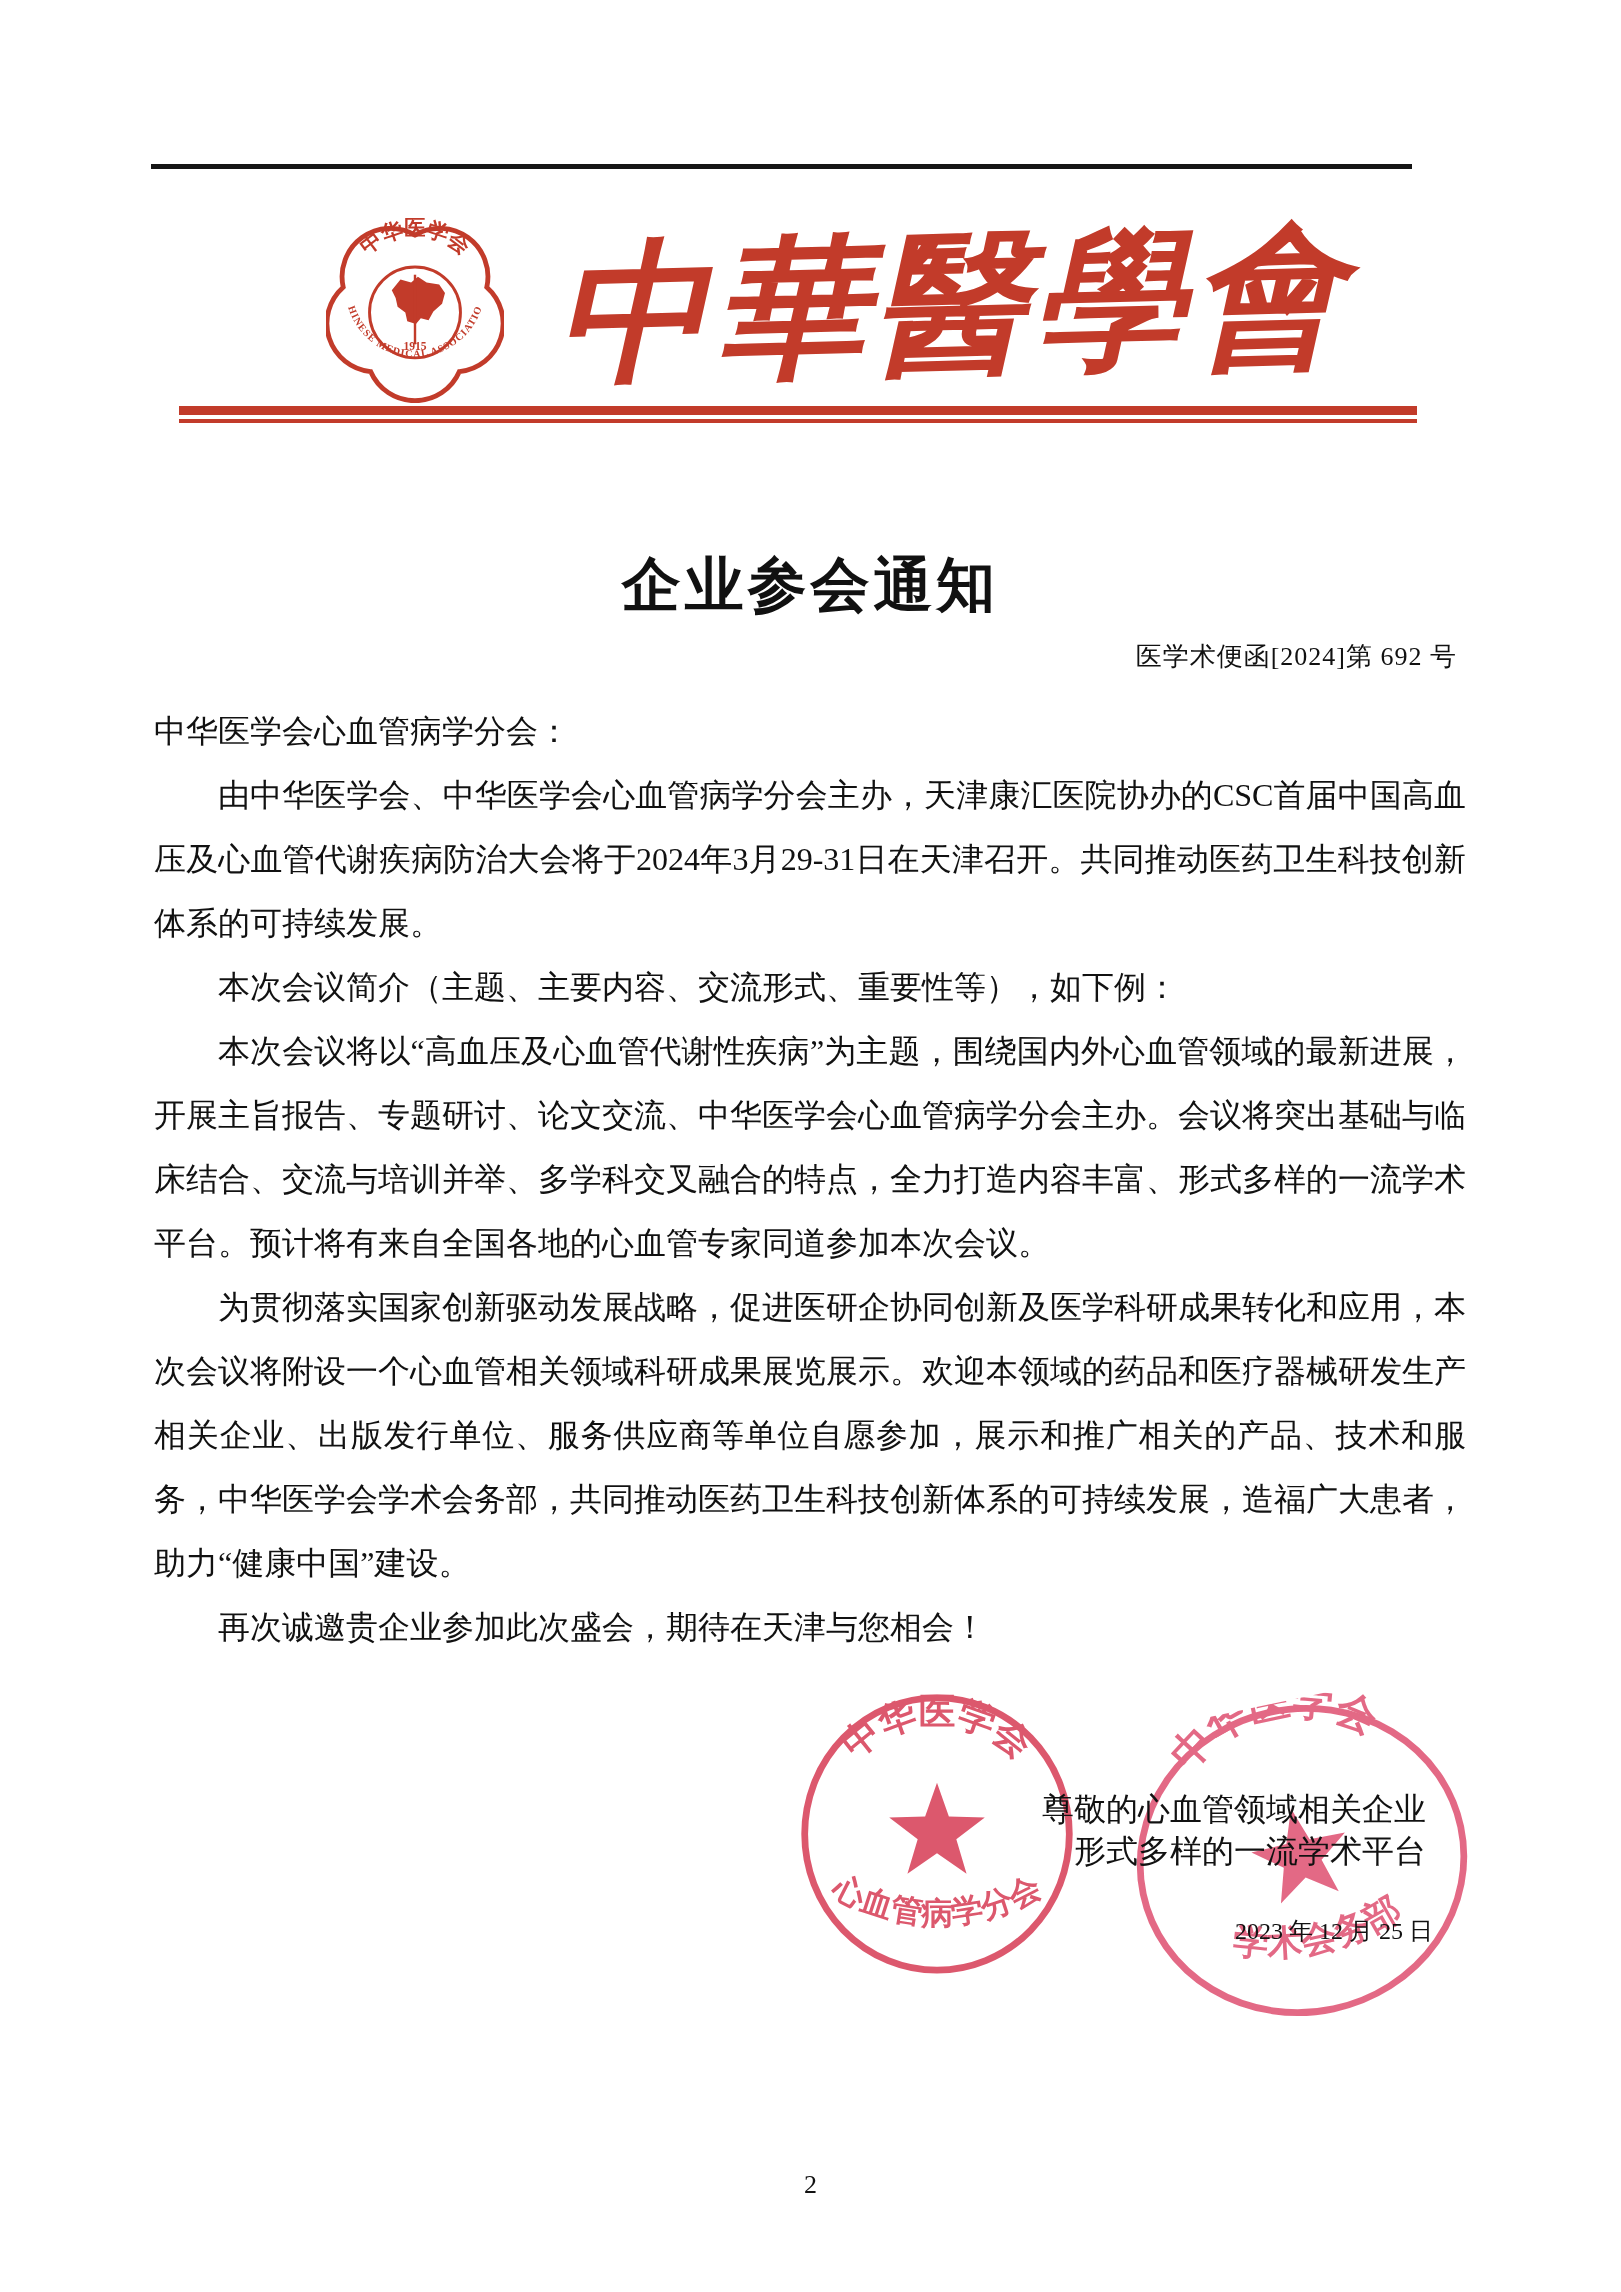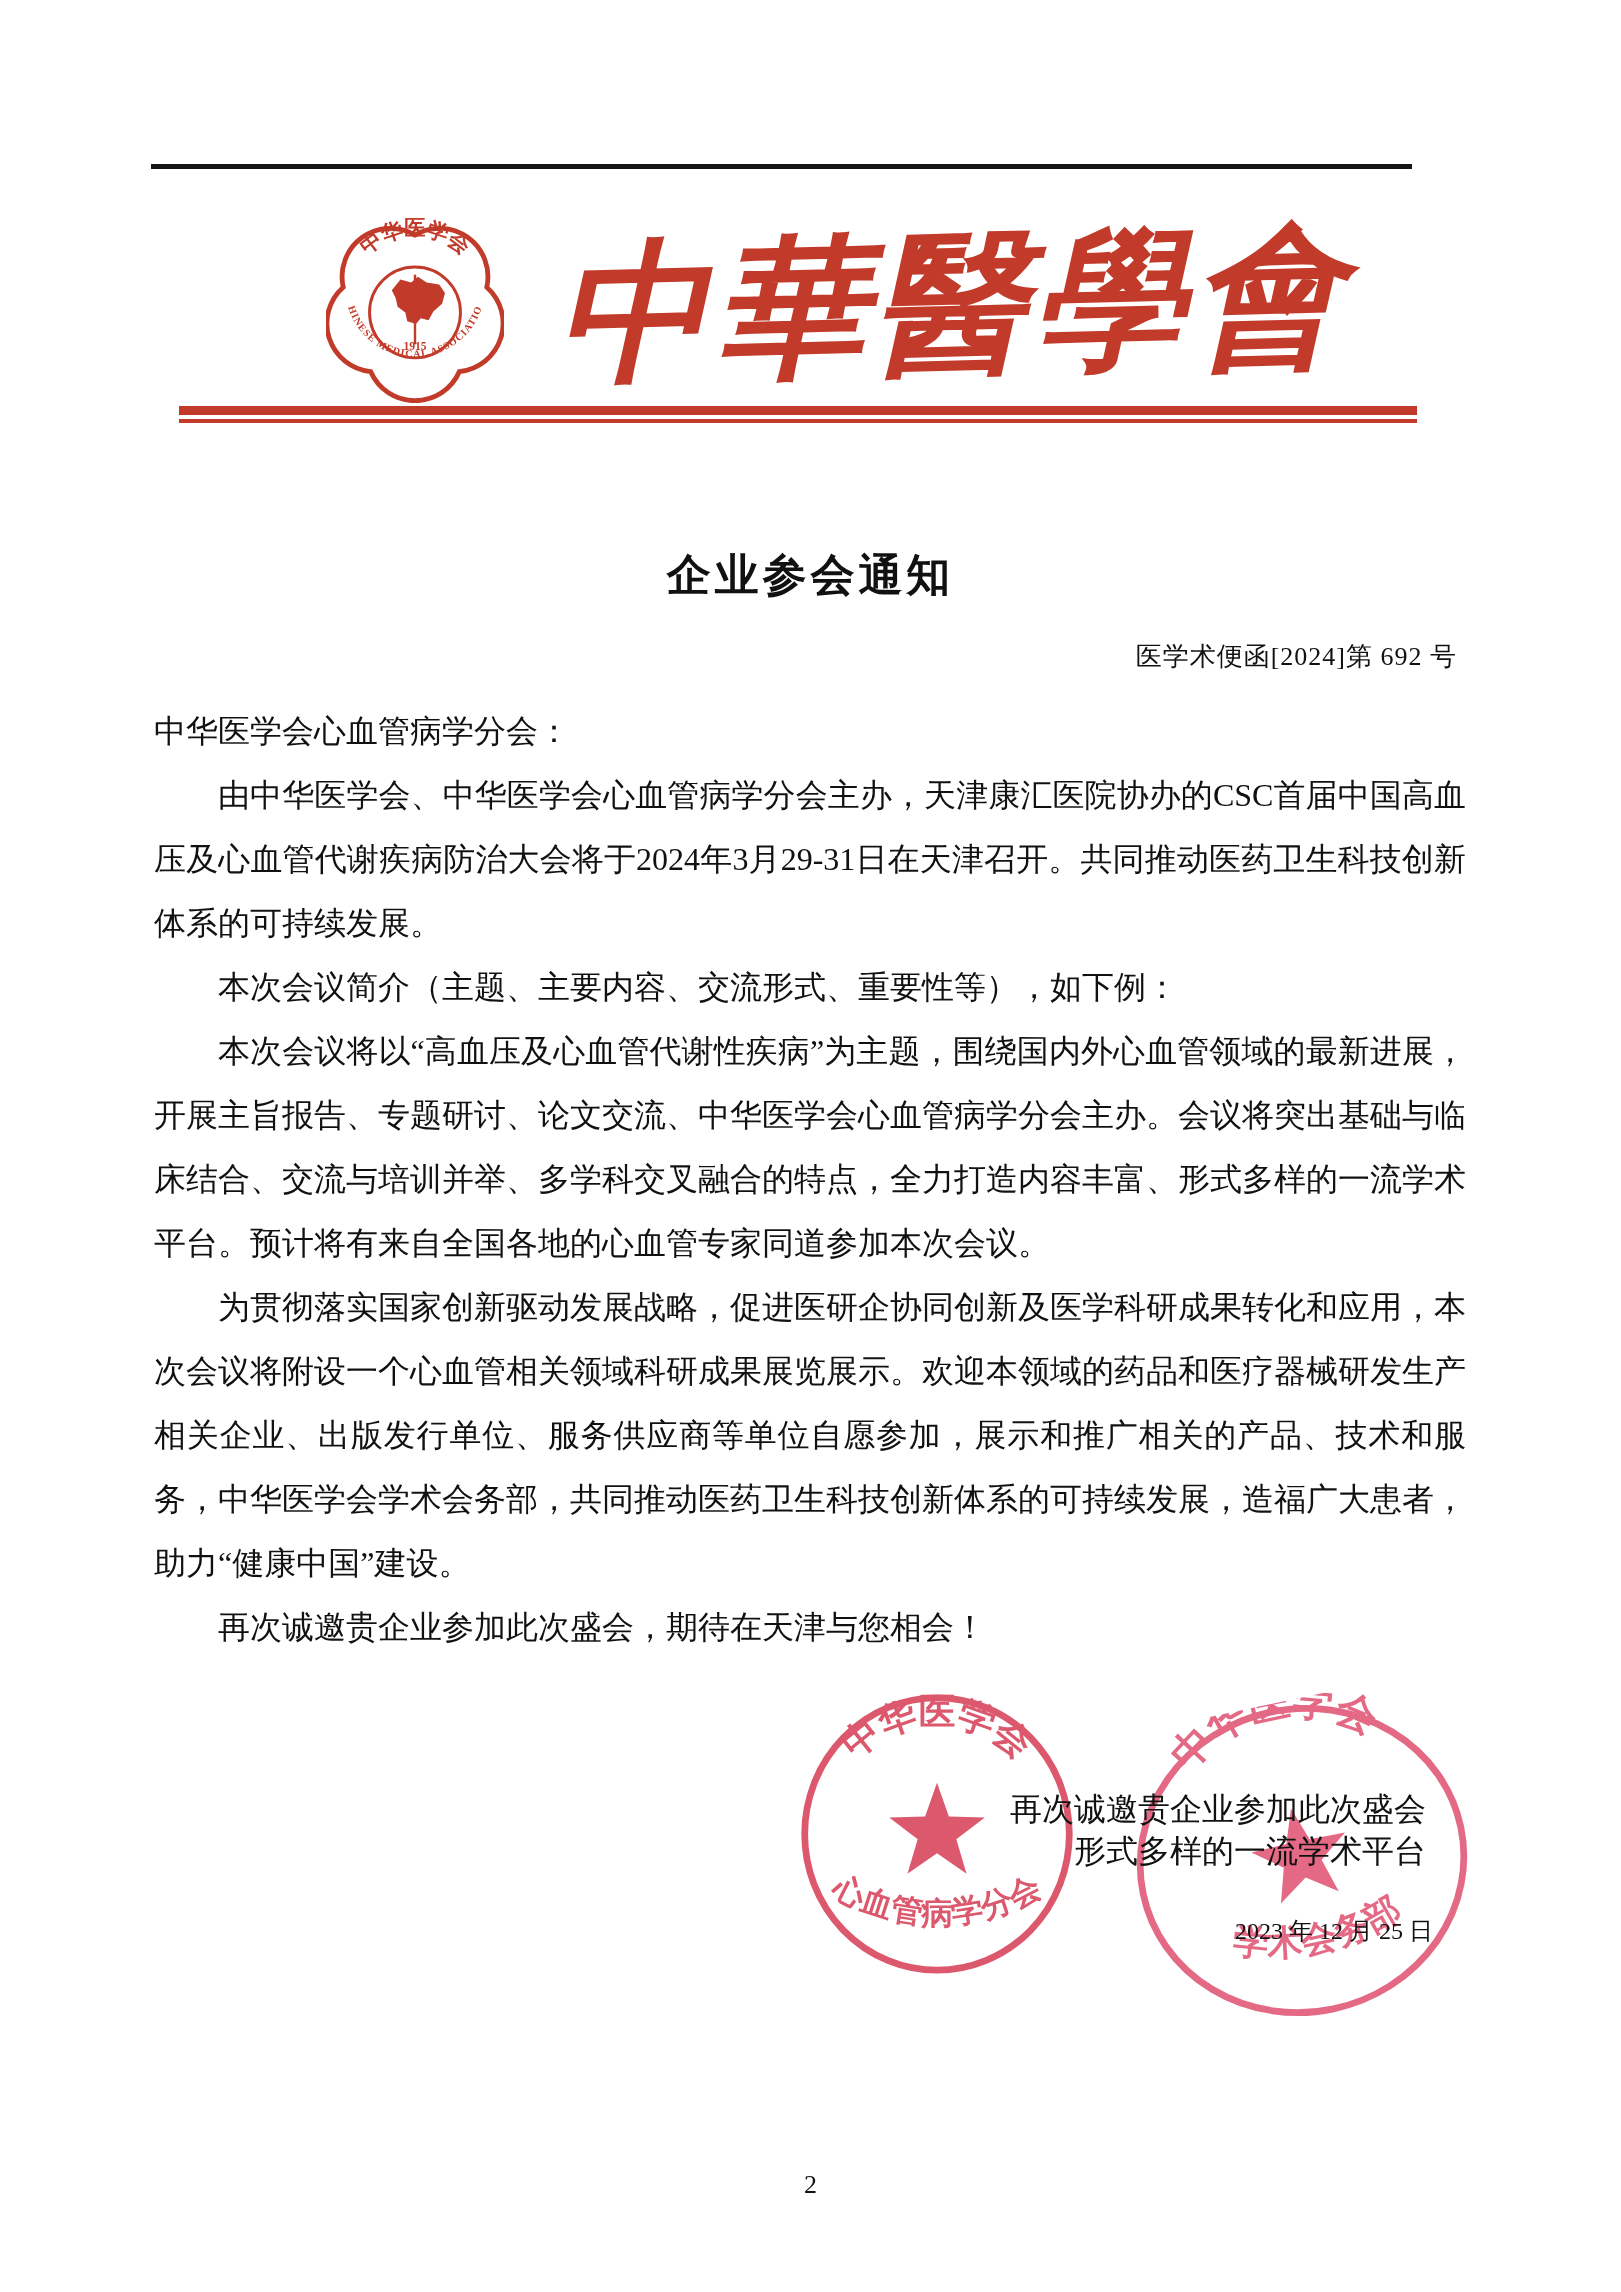--- a/index.html
+++ b/index.html
@@ -23,21 +23,21 @@
     font-weight:bold;font-style:italic;
     color:#c23b2a;
     letter-spacing:5.8px;white-space:nowrap;
     transform:rotate(-1.5deg);
     font-family:"DejaVu Serif","Liberation Serif",serif;
   }
   .red-rule-thick{position:absolute;left:179px;top:406px;width:1238px;height:8.7px;background:#c23b2a;}
   .red-rule-thin{position:absolute;left:179px;top:419px;width:1238px;height:3.9px;background:#c23b2a;}
   .doc-title{
     position:absolute;left:0;top:546px;width:1621px;
-    text-align:center;font-size:44px;font-weight:bold;letter-spacing:3.9px;
+    text-align:center;font-size:59px;font-weight:bold;letter-spacing:3.9px;
   }
   .doc-ref{
     position:absolute;right:164px;top:639px;
     font-size:26px;letter-spacing:1px;
   }
   .body-block{
     position:absolute;left:154px;top:699px;width:1312px;
     font-size:32px;line-height:64px;
     text-align:justify;
   }
@@ -122,21 +122,21 @@
     <text font-size="42" fill="#e05575" font-weight="bold">
       <textPath href="#sealR-top" startOffset="50%" text-anchor="middle">中华医学会</textPath>
     </text>
     <path id="sealR-bot" d="M 60,230 A 220,200 0 0 0 292,230" fill="none"></path>
     <text font-size="37" fill="#e05575" font-weight="bold">
       <textPath href="#sealR-bot" startOffset="50%" text-anchor="middle">学术会务部</textPath>
     </text>
   </svg>
 
   <div class="sig-block">
-    <div>再次诚邀贵企业参加此次盛会</div>
+    <div>尊敬的心血管领域相关企业</div>
     <div>形式多样的一流学术平台</div>
   </div>
 
   <div class="sig-date">2023 年 12 月 25 日</div>
 
   <div class="page-number">2</div>
 
 </div>
 
 

